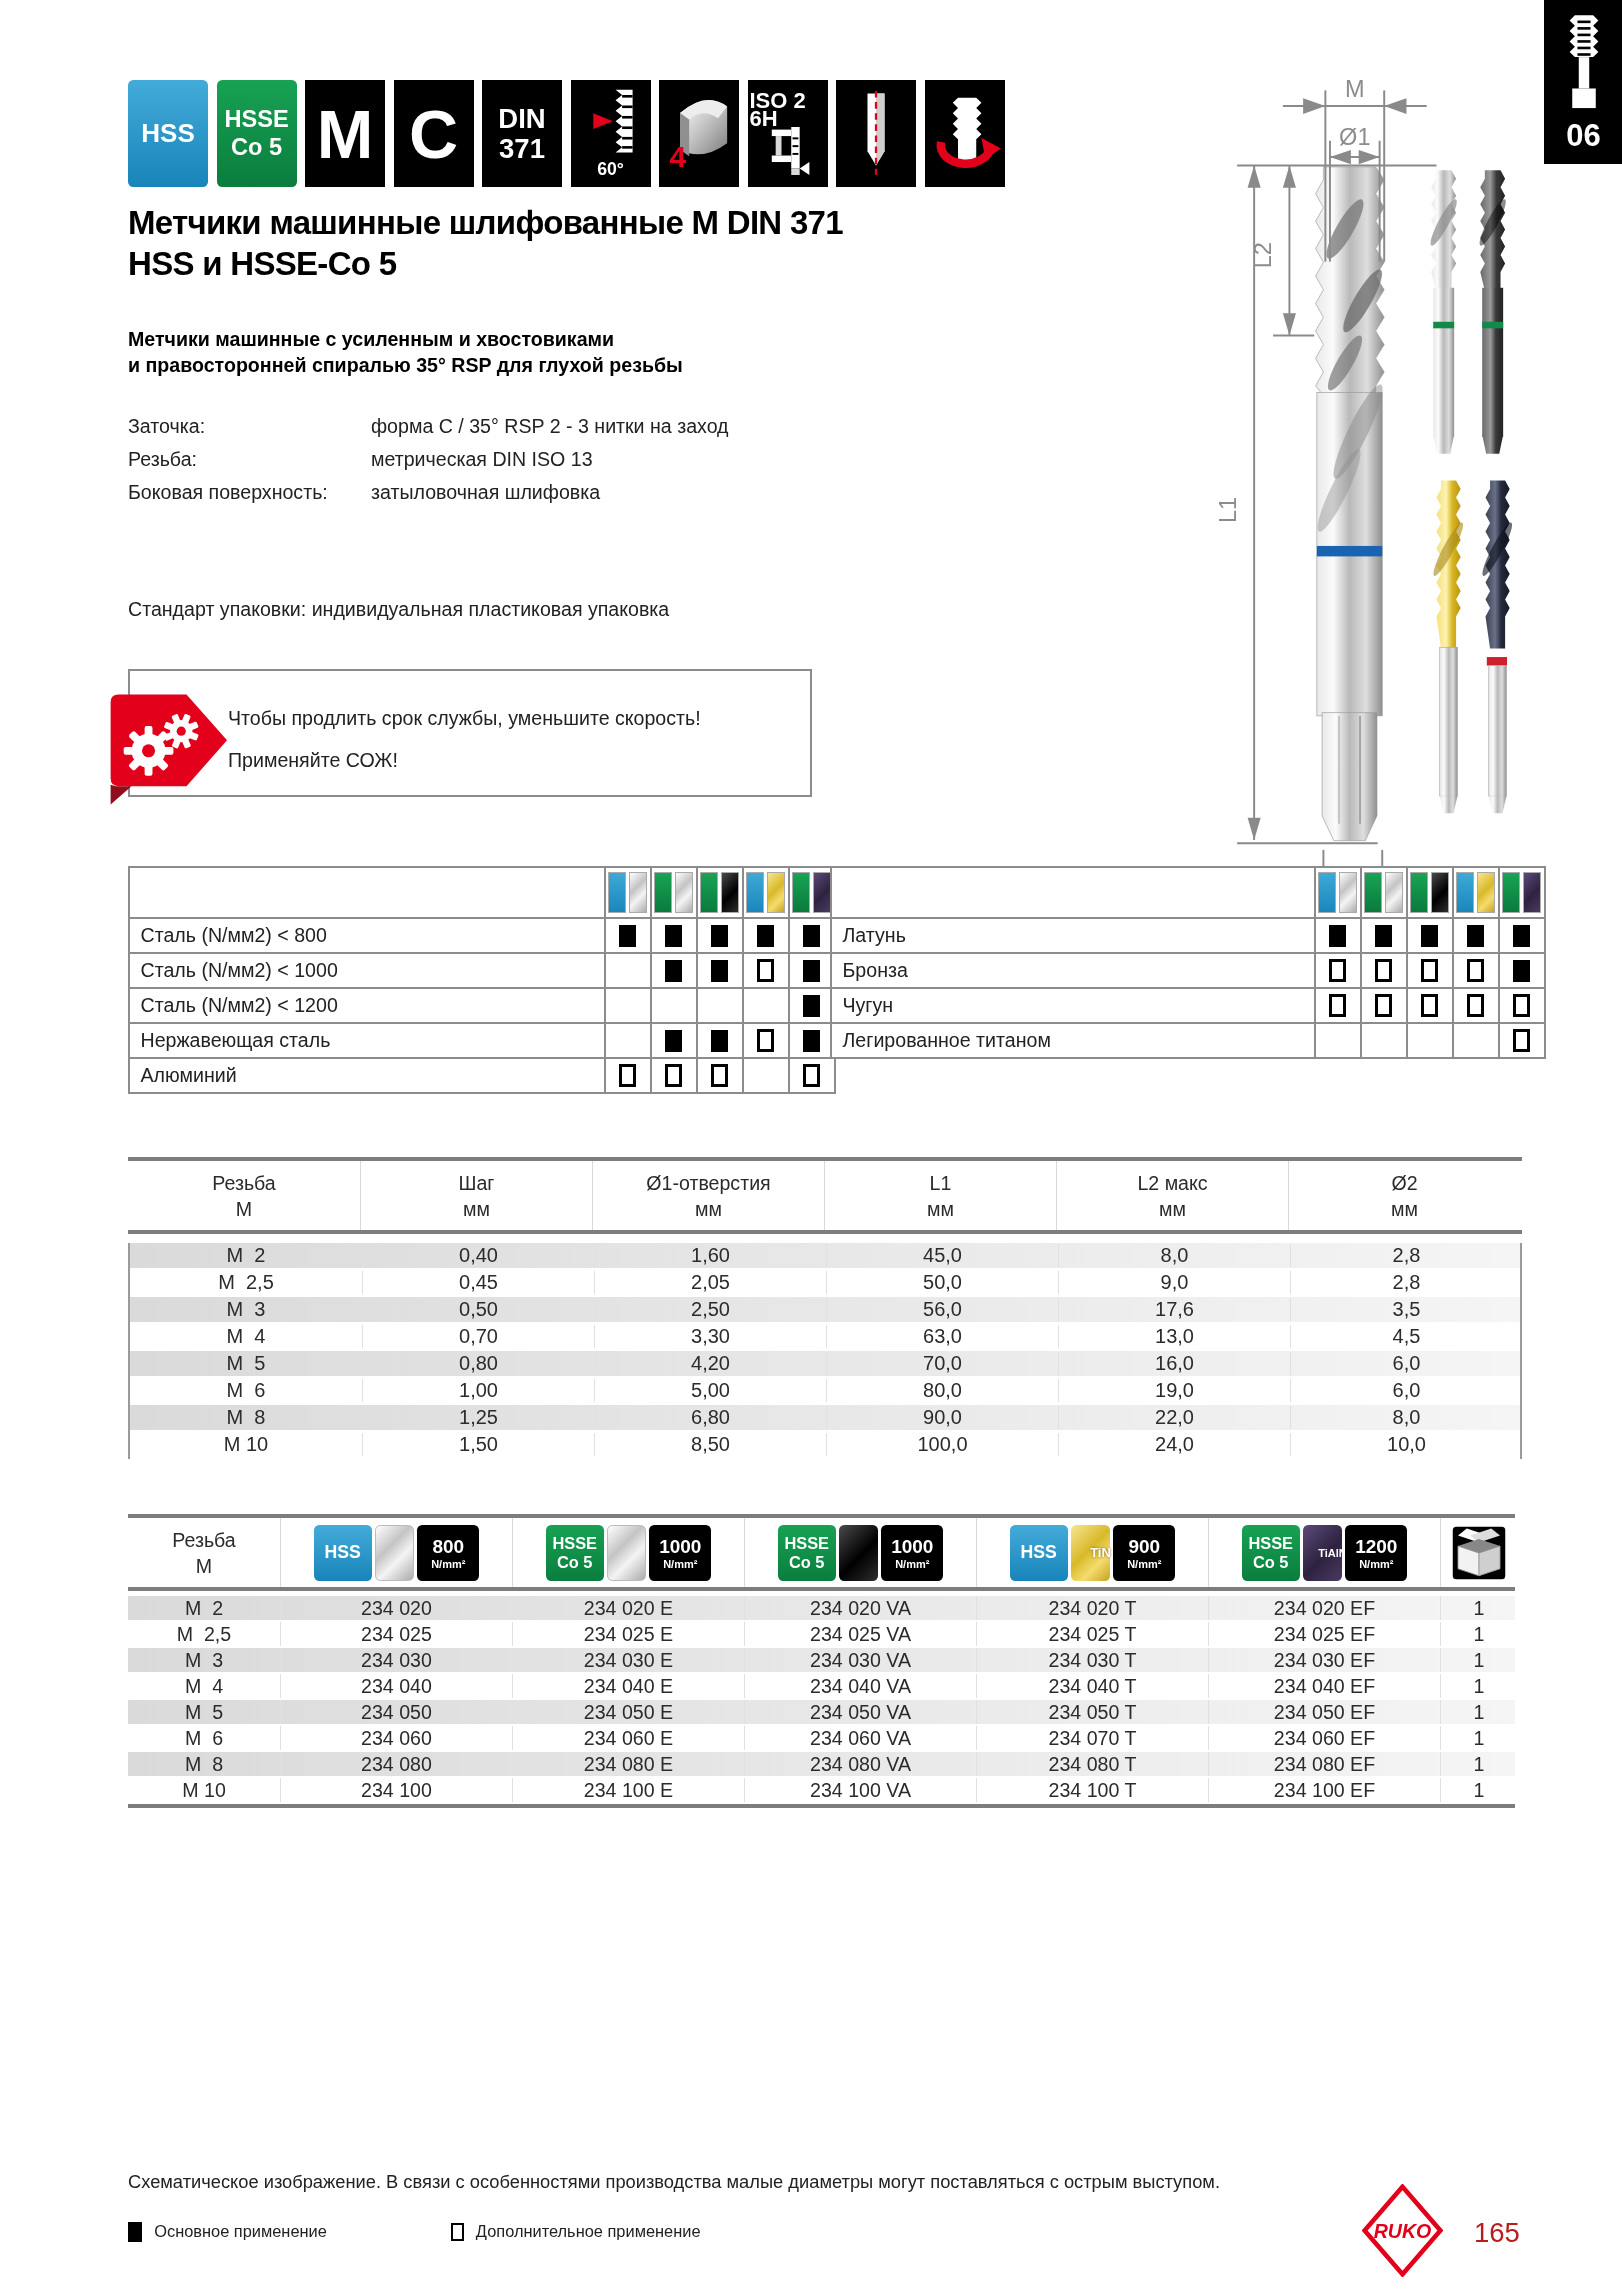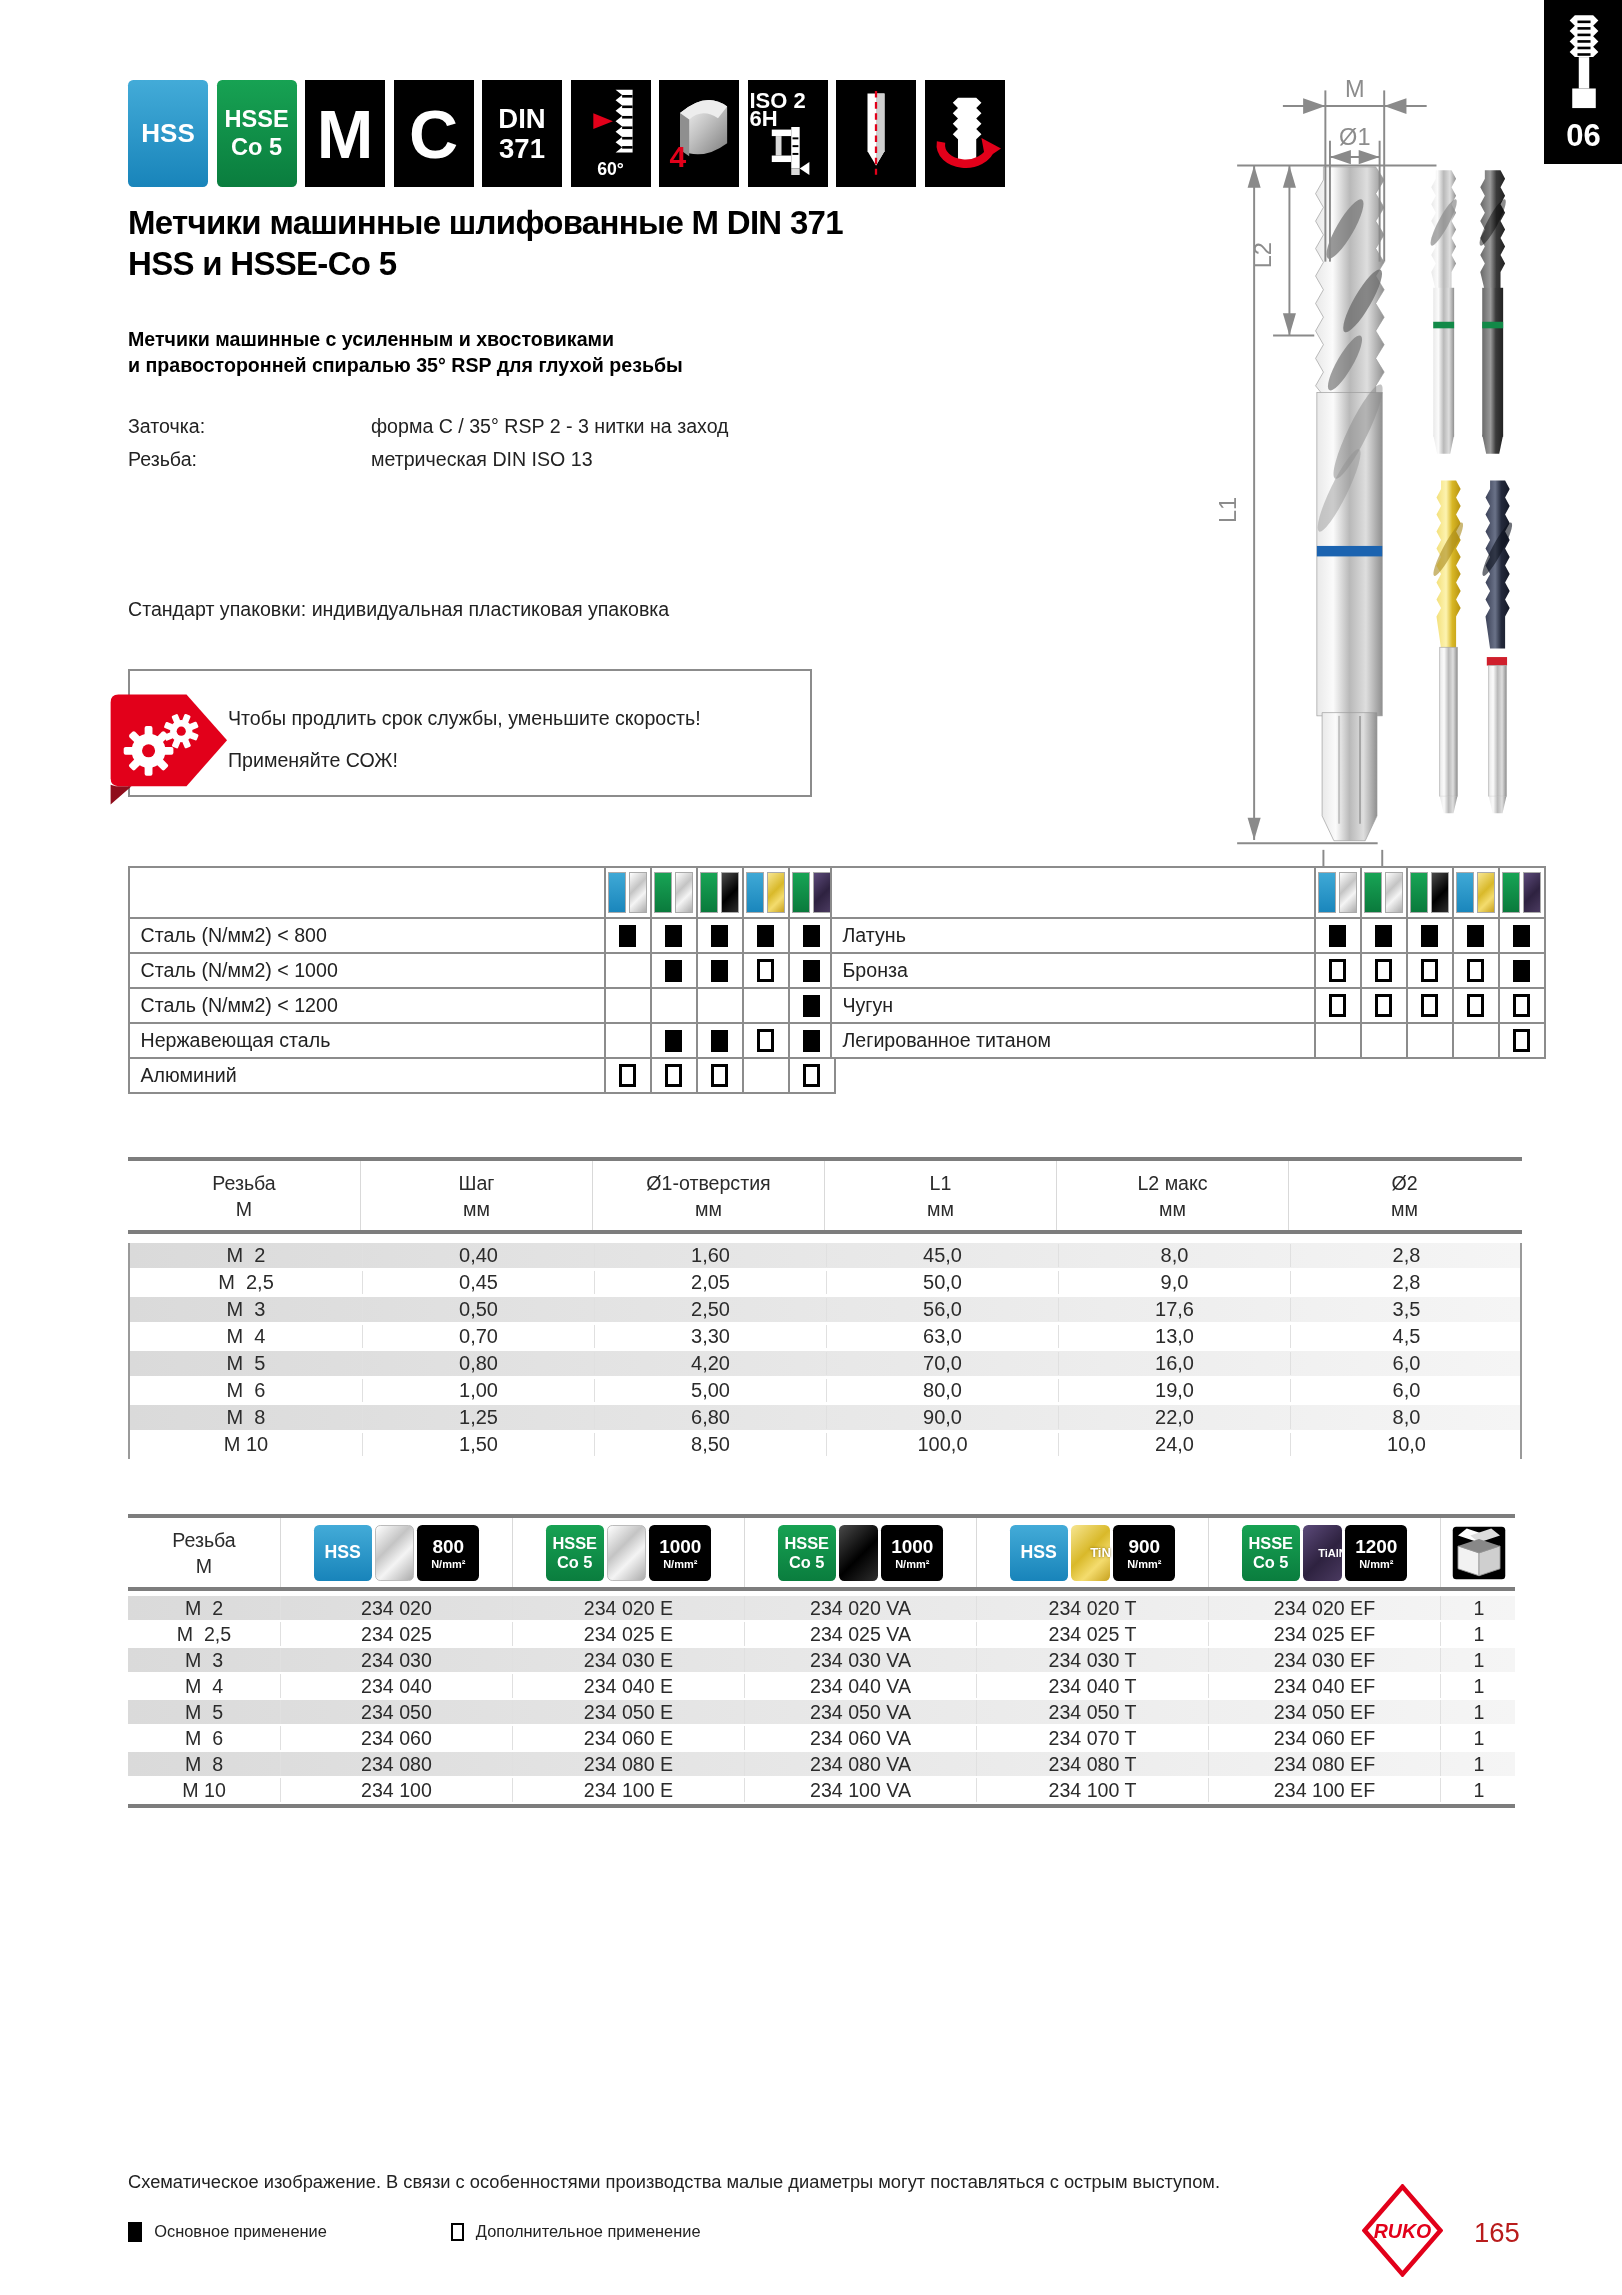--- a/index.html
+++ b/index.html
@@ -212,20 +212,21 @@
   <div>HSS и HSSE-Co 5</div>
 </h1>
 <div class="subtitle">
   <div>Метчики машинные с усиленным и хвостовиками</div>
   <div>и правосторонней спиралью 35° RSP для глухой резьбы</div>
 </div>
 
 <div class="specs">
     <div class="spec-row"><span class="spec-label">Заточка:</span><span class="spec-value">форма C / 35° RSP 2 - 3 нитки на заход</span></div>
     <div class="spec-row"><span class="spec-label">Резьба:</span><span class="spec-value">метрическая DIN ISO 13</span></div>
+    <div class="spec-row"><span class="spec-label">Боковая поверхность:</span><span class="spec-value">затыловочная шлифовка</span></div>
   </div>
 <div class="packaging">Стандарт упаковки: индивидуальная пластиковая упаковка</div>
 
 <div class="infobox">
   <span class="ribbon">
     <svg width="121" height="113" viewBox="0 0 185 172">
       <polygon points="4,140 4,170 36,142 12,142" fill="#8f0d1c"></polygon>
       <path d="M16,2 H120 L182,72 120,142 H16 Q4,142 4,130 V14 Q4,2 16,2 Z" fill="#e2001a"></path>
       <g fill="#fff">
         <circle cx="62" cy="88" r="26"></circle>

